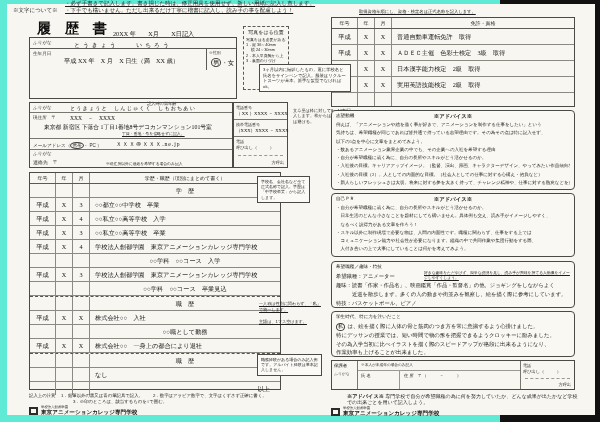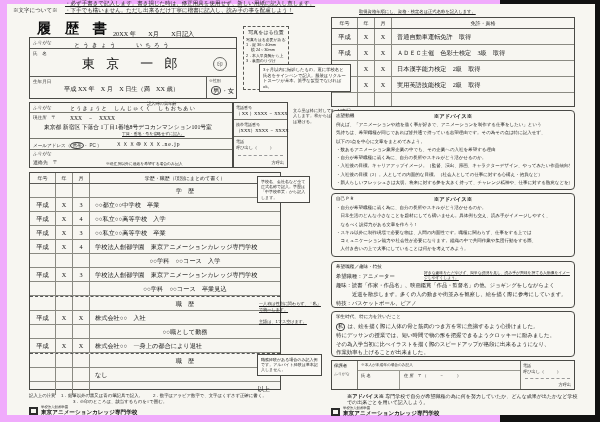--- a/index.html
+++ b/index.html
@@ -1,17 +1,17 @@
 <!DOCTYPE html>
 <html><head>
 <meta charset="utf-8">
 <style>
   html,body{margin:0;padding:0;-webkit-text-size-adjust:none;}
   body{width:600px;height:422px;overflow:hidden;background:#111;}
-  .frame{position:relative;width:500px;height:422px;background:#f0abfc;}
+  .frame{position:relative;width:500px;height:422px;background:#5eead4;}
   .paper{position:absolute;left:7px;top:4px;width:588px;height:411px;background:#f7f6f1;color:#1e1e1e;
          font-family:"Liberation Sans",sans-serif;}
   .abs{position:absolute;}
   .box{position:absolute;border:1px solid #4a4a46;box-sizing:border-box;}
   .serif{font-family:"Liberation Serif","DejaVu Serif",serif;color:#141414;}
   .lbl{font-size:4.6px;color:#333;}
   .tiny{font-size:4.2px;line-height:5.6px;color:#2a2a2a;}
   .notebox{background:#fbfaf6;border:1px solid #4a4a46;padding:2px 3px;box-sizing:border-box;z-index:6;}
   .circled{display:inline-block;border:1px solid #444;border-radius:50%;padding:0 1px;line-height:1.1;}
   
@@ -162,25 +162,20 @@
     </div>
 
     <div class="abs title">履 歴 書</div>
     <div class="abs date serif">20XX 年　　X月　　X日記入</div>
 
     <div class="box name-box">
       <div class="nrow furirow">
         <span class="lbl">ふりがな</span>
         <span class="val serif">とうきょう　　いちろう</span>
       </div>
-      <div class="nrow namerow">
-        <span class="lbl">氏　名</span>
-        <span class="val serif">東 京　一 郎</span>
-        <span class="seal">印</span>
-      </div>
       <div class="nrow birthrow">
         <span class="lbl">生年月日</span>
         <span class="val serif">平成 XX 年　X 月　X 日生（満　XX 歳）</span>
         <span class="gender">
           <span class="lbl">※性別</span>
           <span class="val serif"><span class="circled">男</span><span>・女</span></span>
         </span>
       </div>
     </div>
     <div class="abs age-note">記入時の満年齢</div>

